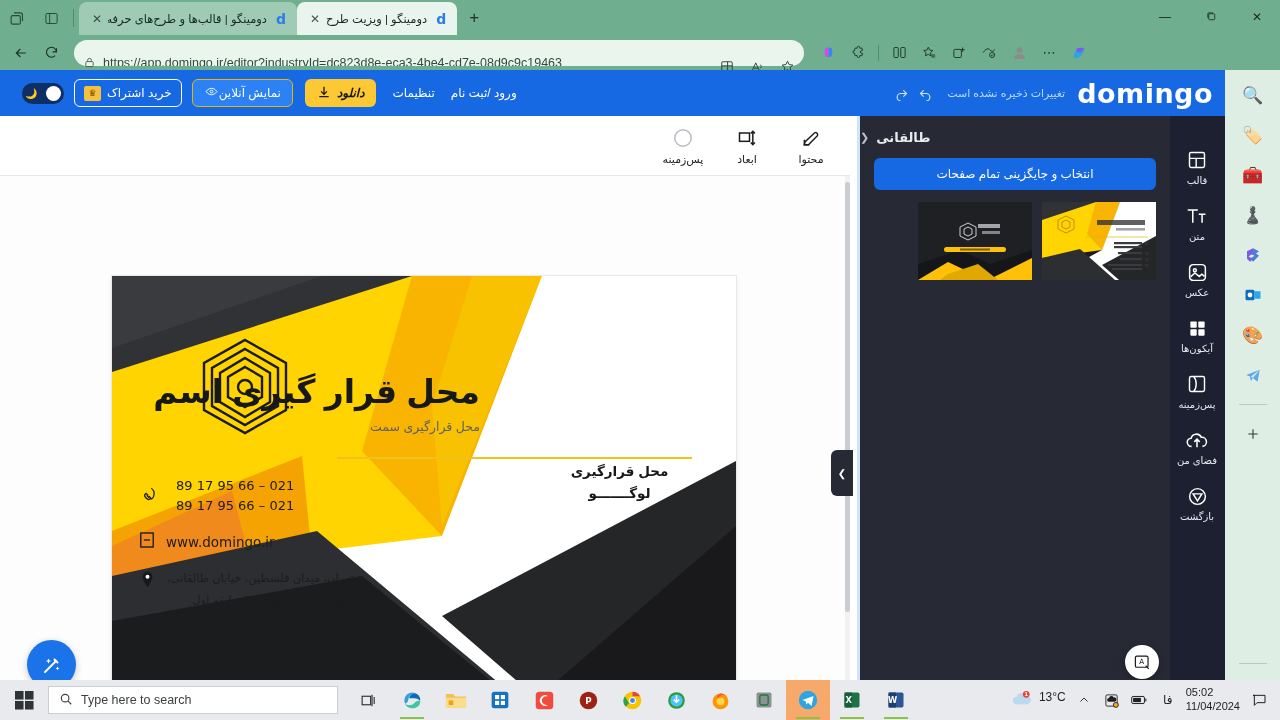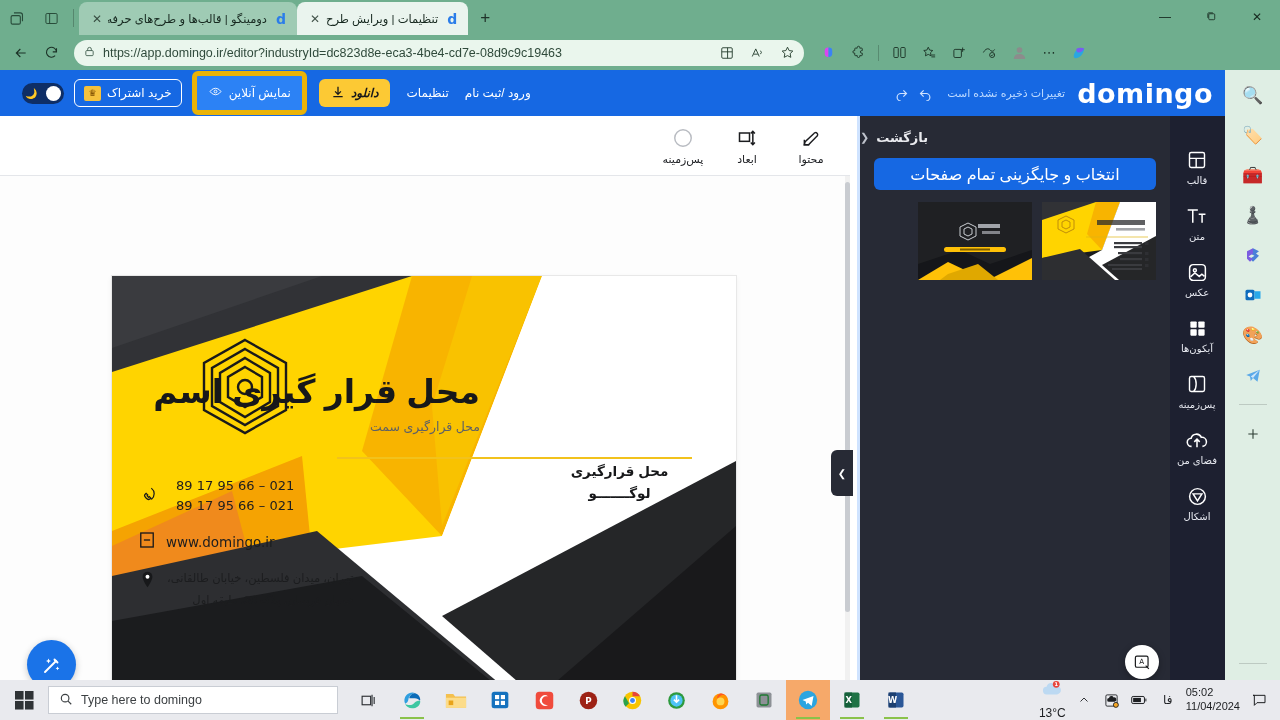--- a/index.html
+++ b/index.html
@@ -47,22 +47,22 @@
   .win-btn { width: 46px; height: 33px; display: flex; align-items: center; justify-content: center;
              color: #17291f; font-size: 12px; }
 
   .toolbar-row {
     position: absolute; top: 35px; left: 0; width: 1280px; height: 35px;
     display: flex; align-items: center; direction: ltr; padding: 0 6px;
   }
   .nav-btn { width: 30px; height: 28px; display: flex; align-items: center; justify-content: center; color: #1b3126; }
   .omnibox {
     flex: 0 0 auto; width: 730px; height: 26px; margin-left: 8px;
-    background: #eaf6ed; border-radius: 13px; display: flex; align-items: center;
-    padding: 0 6px 0 10px; direction: ltr; gap: 8px;
+    background: #eaf6ed; border-radius: 13px; display: flex; 
+    padding: 16px 6px 0 10px; direction: ltr; gap: 8px;
   }
   .omnibox .lock { font-size: 11px; color: #3c5a4a; }
   .url { flex: 1 1 auto; font-size: 12.5px; color: #2f4a3b; white-space: nowrap; overflow: hidden; }
   .ob-icon { width: 22px; height: 22px; display: flex; align-items: center; justify-content: center; color: #27402f; }
   .tb-icons { display: flex; align-items: center; gap: 2px; margin-left: 10px; }
   .tb-icon { width: 28px; height: 26px; display: flex; align-items: center; justify-content: center;
              color: #1e3529; font-size: 13px; }
   .tb-sep { width: 1px; height: 16px; background: rgba(0,0,0,.2); margin: 0 4px; }
 
   
@@ -98,23 +98,23 @@
   }
   .theme-toggle .moon { color: #fff; font-size: 10px; }
   .theme-toggle .knob { width: 15px; height: 15px; border-radius: 50%; background: #fff; }
   .btn-sub {
     height: 28px; border: 1px solid #fff; border-radius: 6px; color: #fff; font-size: 12px;
     display: flex; align-items: center; gap: 6px; padding: 0 9px; margin-left: 10px;
   }
   .crown { width: 17px; height: 15px; background: #f5c13d; border-radius: 2px; display: flex;
            align-items: center; justify-content: center; font-size: 9px; color: #7a4a00; }
   .btn-preview {
-    height: 44px; border-radius: 6px; background: #2c82f5; color: #fff; font-size: 12px;
-    display: flex; align-items: center; gap: 6px; padding: 0 11px; margin-left: 10px;
-    border: 5px solid #eab308;
+    height: 28px; border-radius: 6px; background: #2c82f5; color: #fff; font-size: 12px;
+    display: flex; align-items: center; padding: 0 11px; margin-left: 10px;
+    border: 1px solid #eab308;
   }
   .btn-download {
     height: 28px; border-radius: 6px; background: #fcc934; color: #17181a; font-size: 12px;
     font-weight: 700; display: flex; align-items: center; gap: 6px; padding: 0 12px; margin-left: 12px; font-style: italic;
   }
   .hdr-link { font-size: 12px; color: #fff; margin-left: 16px; }
 
   
   .edit-bar {
     position: absolute; top: 46px; left: 0; width: 850px; height: 60px;
@@ -148,21 +148,21 @@
   .right-panel {
     position: absolute; top: 46px; right: 55px; width: 310px; height: 564px;
     background: #272a35; direction: rtl;
   }
   .rp-back { display: flex; align-items: center; justify-content: flex-start; gap: 7px;
              padding: 14px 16px 0 0; color: #e9eaee; font-size: 13px; font-weight: 700;
              flex-direction: row-reverse; width: 100%; }
   .rp-back .chev { font-size: 11px; color: #bfc3cc; }
   .rp-cta {
     margin: 13px 14px 0; height: 32px; border-radius: 6px; background: #1668e3; color: #fff;
-    display: flex; align-items: center; justify-content: center; font-size: 16px;
+    display: flex; align-items: center; justify-content: center; font-size: 12px;
   }
   .rp-section-title { margin: 26px 16px 0 0; font-size: 15px; font-weight: 700; color: #eef0f4; text-align: right; }
   .rp-grid { display: flex; gap: 10px; padding: 12px 14px 0; direction: rtl; }
   .thumb { width: 114px; height: 78px; overflow: hidden; position: relative; background: #111; }
 
   
   .editor-rail {
     position: absolute; top: 46px; right: 0; width: 55px; height: 640px;
     background: #1d2030; display: flex; flex-direction: column; align-items: flex-end;
     padding-top: 32px; gap: 18px;
@@ -194,21 +194,21 @@
   .tb-search {
     width: 290px; height: 28px; background: #fff; border: 1px solid #c9cdd4; display: flex;
     align-items: center; gap: 8px; padding: 0 10px; font-size: 12.5px; color: #3c4043;
   }
   .tb-apps { display: flex; align-items: center; gap: 0; margin-left: 8px; }
   .tb-app { width: 44px; height: 40px; display: flex; align-items: center; justify-content: center; position: relative; }
   .tb-app.open::after { content: ""; position: absolute; bottom: 1px; left: 10px; width: 24px; height: 2.5px; background: #8ac24a; }
   .tb-app.edge::after { background: #8ac24a; }
   .tb-app.active-hl { background: #f6a96a; }
   .tb-tray { margin-left: auto; display: flex; align-items: center; gap: 8px; padding-right: 10px; }
-  .tray-weather { display: flex; align-items: center; gap: 6px; font-size: 12px; color: #1c1e21; flex-direction: column; }
+  .tray-weather { display: flex; align-items: flex-start; gap: 6px; font-size: 12px; color: #1c1e21; }
   .tray-ico { width: 20px; height: 20px; display: flex; align-items: center; justify-content: center; font-size: 12px; color: #1d1f22; }
   .tray-clock { text-align: left; font-size: 11px; color: #1c1e21; line-height: 1.25; }
   .tray-notify { width: 22px; height: 22px; display: flex; align-items: center; justify-content: center; }
 </style>
 </head>
 <body>
 
 <div id="app">
 
   <div class="browser-top">
@@ -229,21 +229,21 @@
       <div class="vdiv"></div>
 
       <div class="tab inactive">
         <span class="tab-fav">d</span>
         <span class="tab-title">دومینگو | قالب‌ها و طرح‌های حرفه‌ای</span>
         <span class="tab-x">✕</span>
       </div>
 
       <div class="tab active">
         <span class="tab-fav">d</span>
-        <span class="tab-title">تنظیمات | ویرایش طرح</span>
+        <span class="tab-title">دومینگو | ویزیت طرح</span>
         <span class="tab-x">✕</span>
       </div>
 
       <div class="tab-new">+</div>
 
       <div class="win-controls">
         <div class="win-btn">—</div>
         <div class="win-btn">
           <svg width="11" height="11" viewBox="0 0 24 24" fill="none" stroke="currentColor" stroke-width="1.8">
             <rect x="6" y="6" width="13" height="13" rx="2"></rect>
@@ -570,21 +570,21 @@
           <path d="M14.5 6.5l3 3"></path>
         <path d="M8.5 5.5l.8 1.7 1.7.8-1.7.8-.8 1.7-.8-1.7L6 7.9l1.7-.7z" fill="#fff" stroke="none"></path>
         <path d="M17.5 13.5l.6 1.3 1.3.6-1.3.6-.6 1.3-.6-1.3-1.3-.6 1.3-.6z" fill="#fff" stroke="none"></path>
       </svg>
     </div>
 
     <div class="panel-edge"></div>
     <div class="right-panel">
       <div class="rp-back">
         <span class="chev">❮</span>
-        <span>بازگشت</span>
+        <span>طالقانی</span>
       </div>
       <div class="rp-cta">انتخاب و جایگزینی تمام صفحات</div>
 
       <div class="rp-grid">
         <div class="thumb">
           <svg width="114" height="78" viewBox="0 0 114 78">
             <rect width="114" height="78" fill="#1b1c1e"></rect>
             <polygon points="0,0 78,0 34,28 0,18" fill="#313236"></polygon>
             <polygon points="0,18 54,0 78,0 60,48 0,56" fill="#ffd400"></polygon>
             <polygon points="54,0 78,0 60,48 45,32" fill="#f8b400"></polygon>
@@ -696,21 +696,21 @@
         </span>
         <span class="er-lbl">فضای من</span>
       </div>
       <div class="er-item">
         <span class="er-ico">
           <svg width="21" height="21" viewBox="0 0 24 24" fill="none" stroke="currentColor" stroke-width="1.7">
               <circle cx="12" cy="12" r="9"></circle>
               <path d="M7 9h10l-5 8z"></path>
             </svg>
         </span>
-        <span class="er-lbl">اشکال</span>
+        <span class="er-lbl">بازگشت</span>
       </div>
     </div>
 
     <div class="fab-copilot-a">
       <svg width="19" height="19" viewBox="0 0 24 24" fill="none" stroke="#17181a" stroke-width="1.5">
         <rect x="3" y="4" width="16" height="14" rx="2"></rect>
           <text x="11" y="14" font-size="9" fill="#17181a" stroke="none" text-anchor="middle" font-family="DejaVu Sans">A</text>
         <path d="M16 16l4 4"></path>
       </svg>
     </div>
@@ -726,21 +726,21 @@
           <rect x="10.5" y="10.5" width="9" height="9"></rect>
         </svg>
     </div>
     <div class="tb-search">
       <span>
         <svg width="14" height="14" viewBox="0 0 24 24" fill="none" stroke="#3c4043" stroke-width="2">
             <circle cx="10.5" cy="10.5" r="6.5"></circle>
             <path d="M15.5 15.5L21 21"></path>
           </svg>
       </span>
-      <span>Type here to domingo</span>
+      <span>Type here to search</span>
     </div>
 
     <div class="tb-apps">
       <div class="tb-app">
         <svg width="17" height="17" viewBox="0 0 24 24" fill="none" stroke="#2c2f33" stroke-width="1.6">
             <rect x="3" y="6" width="12" height="12"></rect>
             <path d="M17 4v16M20 7v10"></path>
           </svg>
       </div>
       <div class="tb-app open edge">

